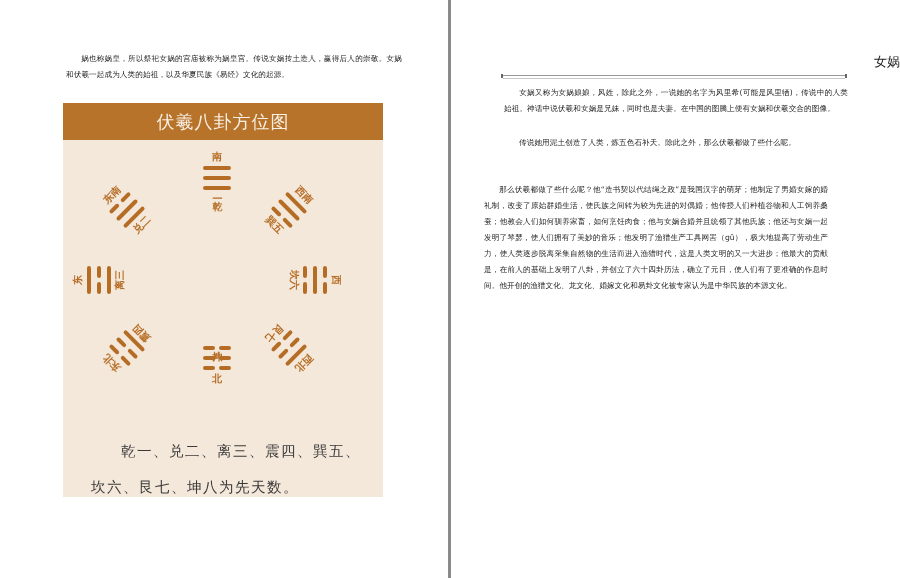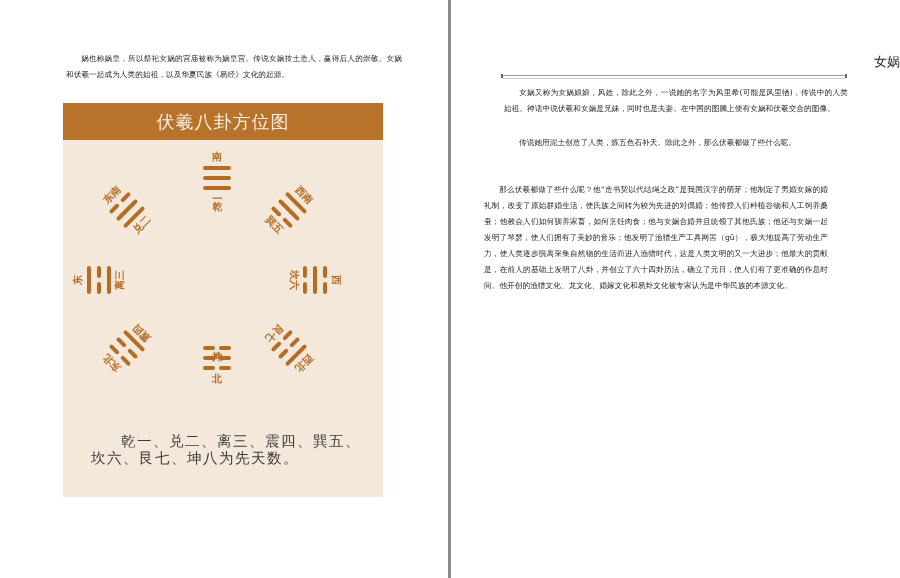--- a/index.html
+++ b/index.html
@@ -30,21 +30,21 @@
   .trigram { position: absolute; color: #b56d25; font-weight: bold; }
   .tg-label { font-size: 10px; line-height: 12px; text-align: center; display: block; }
   .bar-row { display: flex; justify-content: center; gap: 4px; margin: 3px 0; }
   .bar { height: 4px; background: #b56d25; border-radius: 2px; }
   .bar.full { width: 28px; }
   .bar.half { width: 12px; }
   .trigram-inner { display: flex; flex-direction: column; align-items: center; }
 
   .fig-caption {
     position: absolute; left: 28px; top: 330px; width: 272px; font-family: "DejaVu Serif", serif;
-    font-size: 14.5px; line-height: 17px; color: #3a3a3a; letter-spacing: 1.5px;
+    font-size: 14.5px; line-height: 36px; color: #3a3a3a; letter-spacing: 1.5px;
   }
   .fig-caption .indent { display: inline-block; width: 30px; }
 
   
   .rp-header { position: absolute; left: 451px; width: 449px; top: 53px; text-align: right; font-size: 13px; color: #222; }
   .rp-rule { position: absolute; left: 503px; top: 75px; width: 342px; height: 2px; border-top: 1px solid #9a9a9a; border-bottom: 1px solid #c8c8c8; }
   .rp-rule::before, .rp-rule::after { content: ""; position: absolute; top: -2px; width: 2px; height: 4px; background: #666; }
   .rp-rule::before { left: -2px; }
   .rp-rule::after { right: -2px; }
   .rp1 { left: 504px; top: 85px; width: 344px; }

